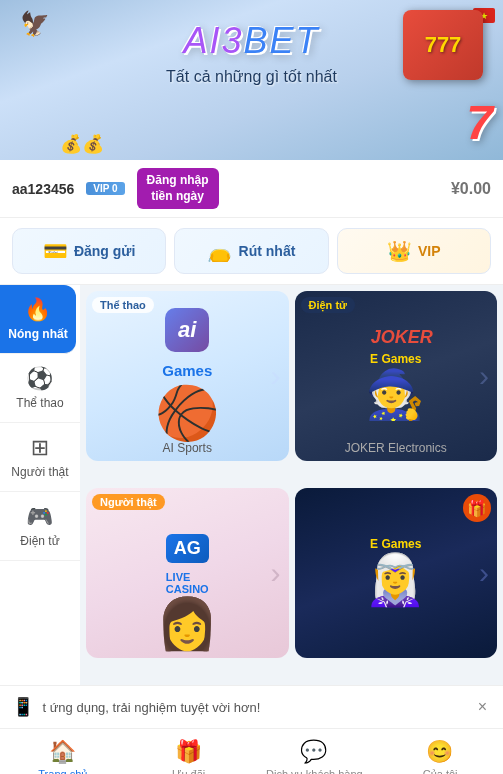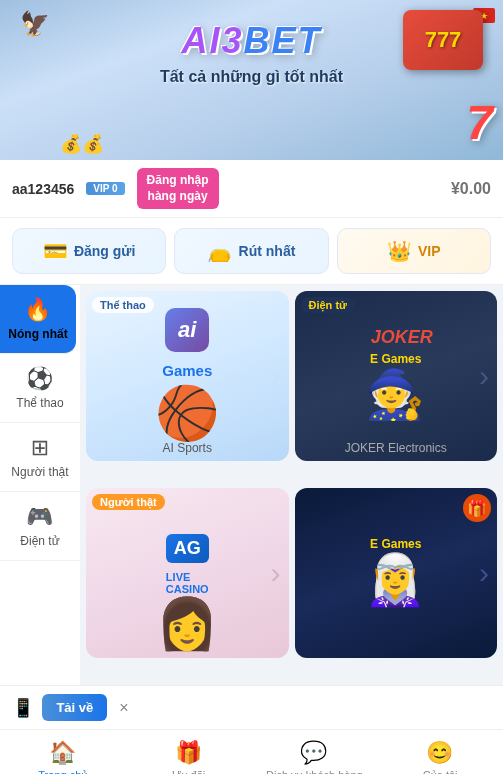--- a/index.html
+++ b/index.html
@@ -26,53 +26,53 @@
       position: absolute;
       inset: 0;
       background: linear-gradient(160deg, #a0c0e0 0%, #cce0f8 30%, #b8d0ec 60%, #90b8d8 100%);
     }
     .banner-title {
       position: absolute;
       top: 20px;
       left: 50%;
       transform: translateX(-50%);
       font-size: 36px;
-      font-weight: 700;
+      font-weight: 400;
       font-style: italic;
       color: #7b2fc9;
       text-shadow: 2px 2px 0 #fff, -1px -1px 0 #fff, 3px 3px 8px rgba(0,0,0,0.3);
       white-space: nowrap;
       letter-spacing: 2px;
     }
     .banner-title span.ai { color: #a855f7; }
     .banner-title span.bet { color: #3b82f6; }
     .banner-subtitle {
       position: absolute;
       top: 68px;
       left: 50%;
       transform: translateX(-50%);
       font-size: 16px;
-      font-weight: 700;
+      font-weight: 400;
       color: #1e3a5f;
       white-space: nowrap;
       text-shadow: 1px 1px 2px rgba(255,255,255,0.8);
     }
     .banner-birds {
       position: absolute;
       top: 10px;
       left: 20px;
       font-size: 24px;
       color: #d4af37;
     }
     .banner-slot {
       position: absolute;
       top: 10px;
       right: 20px;
       width: 80px;
-      height: 60px;
+      height: 70px;
       background: linear-gradient(135deg, #e74c3c, #c0392b);
       border-radius: 8px;
       display: flex;
       align-items: center;
       justify-content: center;
       font-size: 10px;
       color: #ffd700;
       font-weight: bold;
       box-shadow: 2px 2px 8px rgba(0,0,0,0.4);
     }
@@ -140,21 +140,21 @@
     }
     .vip-badge {
       background: linear-gradient(90deg, #4a90d9, #5ba3e8);
       color: #fff;
       font-size: 10px;
       padding: 1px 7px;
       border-radius: 3px;
       font-weight: bold;
     }
     .login-btn {
-      background: #ec4899;
+      background: #a21caf;
       color: #fff;
       border: none;
       border-radius: 6px;
       padding: 5px 10px;
       font-size: 12px;
       font-weight: bold;
       cursor: pointer;
       text-align: center;
       line-height: 1.3;
     }
@@ -217,21 +217,21 @@
       background: #1a73e8;
       color: #fff;
       border-radius: 0 12px 12px 0;
       margin-right: 4px;
     }
     .sidebar-icon {
       font-size: 22px;
       display: block;
       margin-bottom: 4px;
     }
-    .sidebar-item.active .sidebar-label { color: #000000; font-weight: 700; }
+    .sidebar-item.active .sidebar-label { color: #ffffff; font-weight: 700; }
 
     
     .game-grid {
       flex: 1;
       padding: 6px;
       display: grid;
       grid-template-columns: 1fr 1fr;
       grid-template-rows: auto auto;
       gap: 6px;
     }
@@ -436,21 +436,21 @@
   <div class="banner-seven">7</div>
   <div class="banner-coins">💰💰</div>
 </div>
 
 <div class="account-bar">
   <div class="account-left">
     <span class="username">aa123456</span>
     <span class="vip-badge">VIP 0</span>
     <button class="login-btn">
       <span>Đăng nhập</span><br>
-      <span>hàng ngày</span>
+      <span>tiền ngày</span>
     </button>
   </div>
   <div class="balance">¥0.00</div>
 </div>
 
 <div class="action-bar">
   <div class="action-btn">
     <span class="action-icon">💳</span>
     <span>Đăng gửi</span>
   </div>
@@ -526,21 +526,21 @@
         <div class="warrior-figure">🧝‍♀️</div>
       </div>
       <div class="card-arrows" style="color:rgba(100,120,200,0.5);">›</div>
     </div>
 
   </div>
 </div>
 
 <div class="app-bar">
   <span class="app-bar-icon">📱</span>
-  <button class="download-btn">Tải về</button>
+  <span class="app-bar-text">t ứng dụng, trải nghiệm tuyệt vời hơn!</span>
   <span class="close-x">×</span>
 </div>
 
 <div class="bottom-nav">
   <div class="nav-item active">
     <span class="nav-icon">🏠</span>
     <span class="nav-label">Trang chủ</span>
   </div>
   <div class="nav-item">
     <span class="nav-icon">🎁</span>

